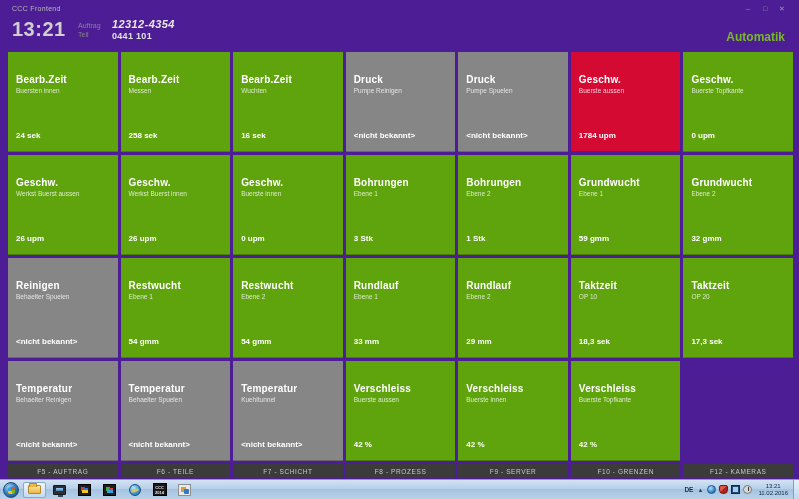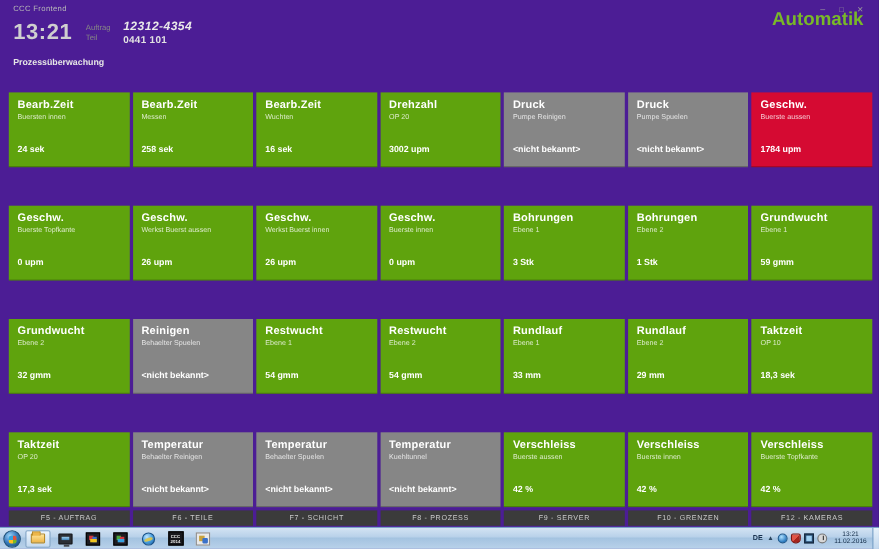--- a/index.html
+++ b/index.html
@@ -15,28 +15,28 @@
   .winctl.min::before   { content:"–"; }
   .winctl.max::before   { content:"□"; font-size:7px; }
   .winctl.close::before { content:"✕"; font-size:7px; }
   #ctl-min { right:44px; } #ctl-max { right:27px; } #ctl-close { right:10px; }
 
   
   #clock    { position:absolute; left:12px; top:18px; font-size:20px; font-weight:bold; color:#cfcfcf; letter-spacing:.5px; }
   #lbl-col  { position:absolute; left:78px; top:21px; font-size:7px; color:#868686; line-height:9px; }
   #ord-val  { position:absolute; left:112px; top:18px; font-size:11px; font-weight:bold; font-style:italic; color:#e9e9e9; letter-spacing:.4px;text-align:right; }
   #part-val { position:absolute; left:112px; top:31px; font-size:9px;  font-weight:bold; color:#e2e2e2; letter-spacing:.3px; }
-  #mode     { position:absolute; right:14px; top:8px; font-size:17px; font-weight:bold; color:var(--mode-green,#79b928); }
+  #mode     { position:absolute; right:14px; top:30px; font-size:12px; font-weight:bold; color:var(--mode-green,#79b928); }
   #section  { position:absolute; left:12px; top:52px; font-size:8px; font-weight:bold; color:#e6e6e6; }
 
   
   #grid { position:absolute; left:8px; top:52px; width:785px; height:409px;
           display:grid; grid-template-columns:repeat(7,1fr); grid-template-rows:repeat(4,1fr);
           gap:3px; }
-  .tile { position:relative; padding:6px 8px; border-bottom:1px solid rgba(0,0,0,.22); cursor:default;margin-top:32px; }
+  .tile { position:relative; padding:22px 8px; border-bottom:1px solid rgba(0,0,0,.22); cursor:default; }
   .tile.green { background:var(--tile-green,#5fa30d); }
   .tile.gray  { background:var(--tile-gray,#868686); }
   .tile.red   { background:var(--tile-red,#d50a32); }
   .tile .t-title { font-size:10px; font-weight:bold; color:#fff; letter-spacing:.2px; }
   .tile .t-sub   { font-size:6.5px; color:rgba(255,255,255,.78); margin-top:2px; }
   .tile .t-val   { position:absolute; left:8px; bottom:11px; font-size:8px; font-weight:bold; color:#fff; }
 
   
   #fnbar { position:absolute; left:8px; top:464px; width:785px; height:14px; display:flex; gap:3px; }
   .fnbtn { flex:1; background:#3b3b3b; color:#c9c9c9; font-size:6.5px; letter-spacing:.6px;
@@ -128,25 +128,20 @@
       <div class="tile green">
       <div class="t-title">Bearb.Zeit</div>
       <div class="t-sub">Messen</div>
       <div class="t-val">258 sek</div>
     </div>
       <div class="tile green">
       <div class="t-title">Bearb.Zeit</div>
       <div class="t-sub">Wuchten</div>
       <div class="t-val">16 sek</div>
     </div>
-      <div class="tile green">
-      <div class="t-title">Drehzahl</div>
-      <div class="t-sub">OP 20</div>
-      <div class="t-val">3002 upm</div>
-    </div>
       <div class="tile gray">
       <div class="t-title">Druck</div>
       <div class="t-sub">Pumpe Reinigen</div>
       <div class="t-val">&lt;nicht bekannt&gt;</div>
     </div>
       <div class="tile gray">
       <div class="t-title">Druck</div>
       <div class="t-sub">Pumpe Spuelen</div>
       <div class="t-val">&lt;nicht bekannt&gt;</div>
     </div>

